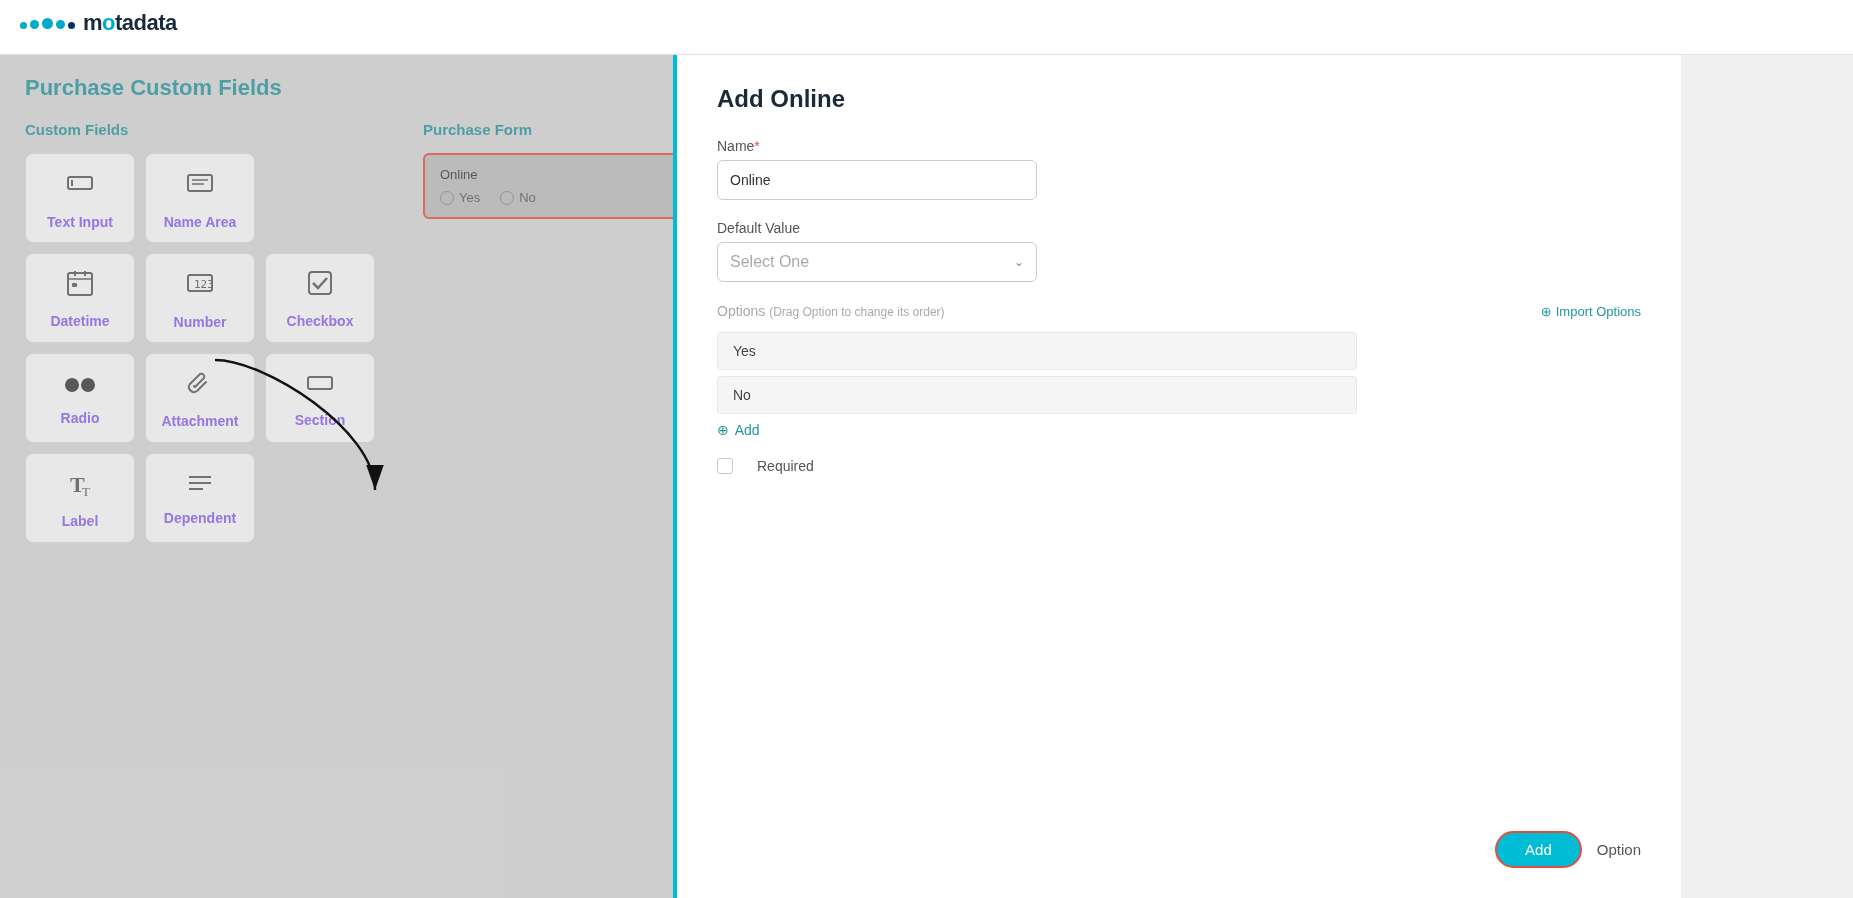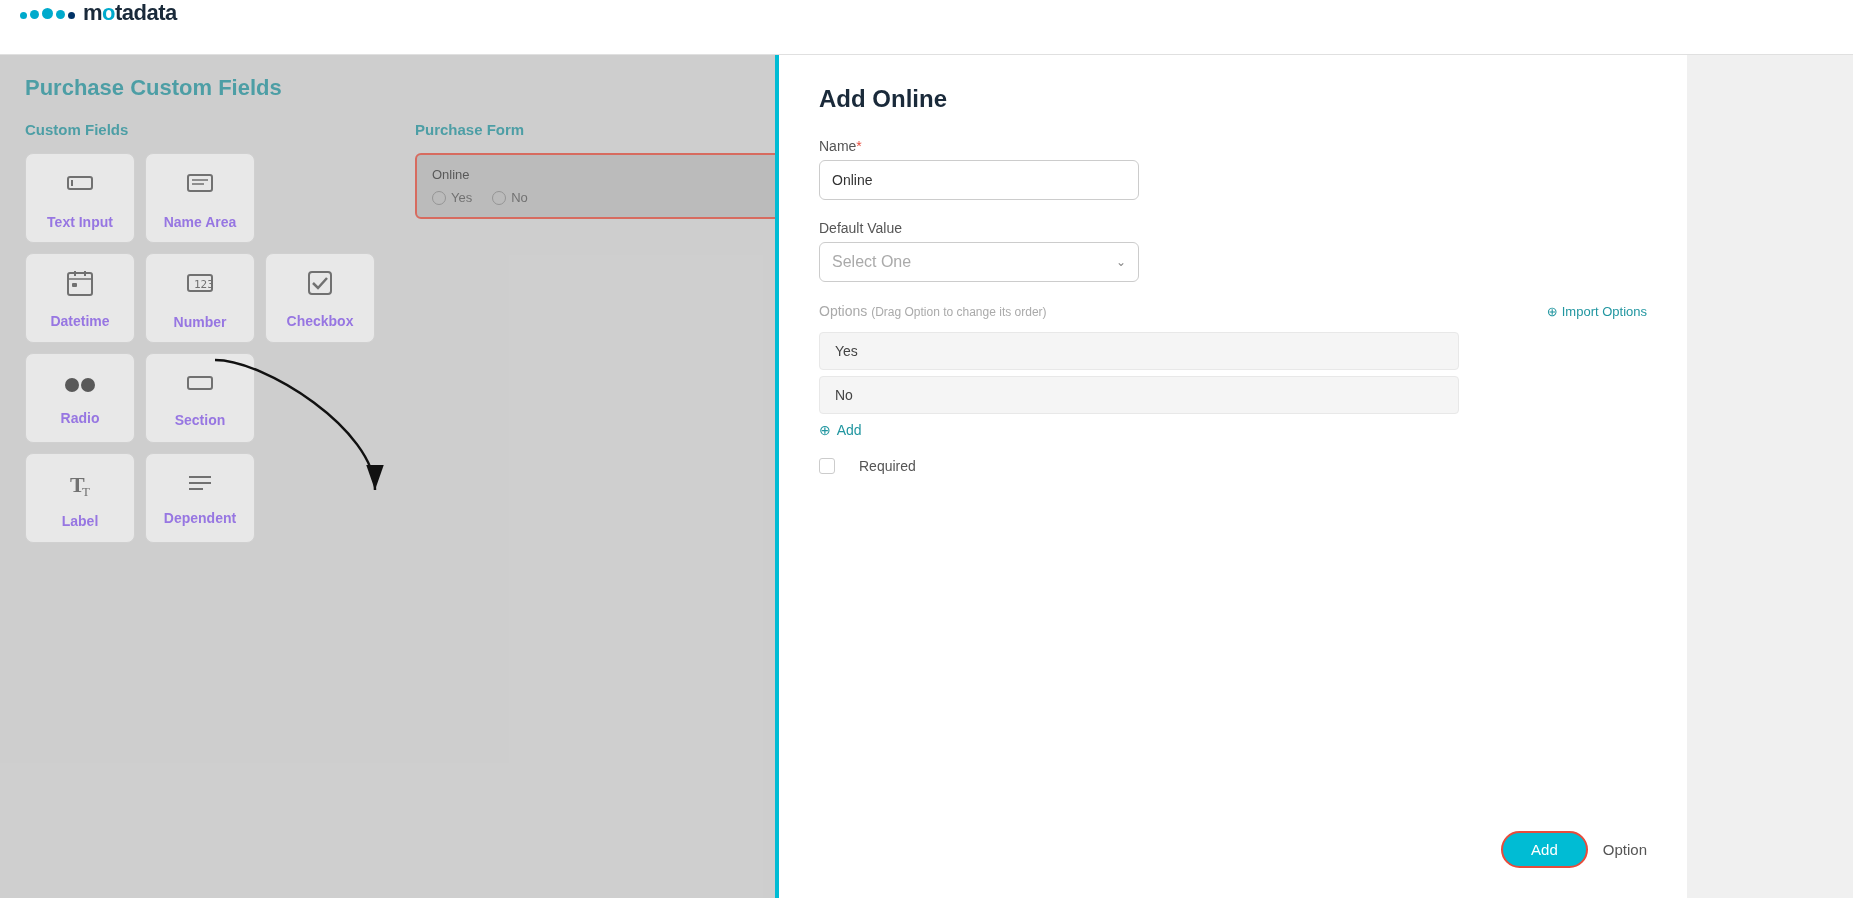--- a/index.html
+++ b/index.html
@@ -3,22 +3,22 @@
   <meta charset="utf-8">
   <style>
     * { box-sizing: border-box; margin: 0; padding: 0; }
     body { font-family: 'Segoe UI', Arial, sans-serif; background: #f0f0f0; width: 1853px; height: 898px; overflow: hidden; position: relative; }
 
     
     .header {
       background: #fff;
       height: 55px;
       display: flex;
-      align-items: flex-start;
-      padding: 0 20px;
+      align-items: flex-end;
+      padding: 18px 20px;
       border-bottom: 1px solid #e0e0e0;
       position: relative;
       z-index: 1;
     }
     .logo-container {
       display: flex;
       align-items: center;
       gap: 8px;
     }
     .logo-dots {
@@ -40,21 +40,21 @@
 
     
     .main-content {
       display: flex;
       height: calc(898px - 55px);
       position: relative;
     }
 
     
     .left-panel {
-      width: 775px;
+      width: 673px;
       background: rgba(200,200,200,0.55);
       padding: 20px 25px;
       position: relative;
     }
     .left-panel::after {
       content: '';
       position: absolute;
       top: 0; left: 0; right: 0; bottom: 0;
       background: rgba(180,180,180,0.3);
       pointer-events: none;
@@ -70,21 +70,21 @@
     .section-title {
       font-size: 15px;
       font-weight: 600;
       color: #2196a0;
       margin-bottom: 15px;
     }
 
     
     .custom-fields-area {
       display: flex;
-      gap: 20px;
+      gap: 28px;
     }
 
     .fields-grid {
       width: 360px;
     }
 
     .fields-row {
       display: flex;
       gap: 10px;
       margin-bottom: 10px;
@@ -158,21 +158,21 @@
     .radio-circle {
       width: 14px;
       height: 14px;
       border-radius: 50%;
       border: 1.5px solid #888;
       background: transparent;
     }
 
     
     .right-panel {
-      width: 912px;
+      width: 1008px;
       background: #fff;
       border-left: 4px solid #00bcd4;
       padding: 30px 40px;
       overflow-y: auto;
       position: relative;
     }
 
     .dialog-title {
       font-size: 24px;
       font-weight: 600;
@@ -413,20 +413,28 @@
 
         <div class="fields-row">
           <div class="field-item">
             <div class="field-icon">
               <svg width="32" height="20" viewBox="0 0 32 20" fill="none">
                 <circle cx="8" cy="10" r="7" fill="#333"></circle>
                 <circle cx="24" cy="10" r="7" fill="#333"></circle>
               </svg>
             </div>
             <span class="field-label">Radio</span>
+          </div>
+          <div class="field-item">
+            <div class="field-icon">
+              <svg width="28" height="30" viewBox="0 0 28 30" fill="none">
+                <path d="M20 14l-9 9a5 5 0 01-7-7L14 6a3 3 0 014 4L9 19a1 1 0 01-1-1" stroke="#555" stroke-width="2" fill="none" stroke-linecap="round"></path>
+              </svg>
+            </div>
+            <span class="field-label">Attachment</span>
           </div>
           <div class="field-item">
             <div class="field-icon">
               <svg width="32" height="28" viewBox="0 0 32 28" fill="none">
                 <rect x="4" y="8" width="24" height="12" rx="2" stroke="#555" stroke-width="2" fill="none"></rect>
               </svg>
             </div>
             <span class="field-label">Section</span>
           </div>
         </div>

